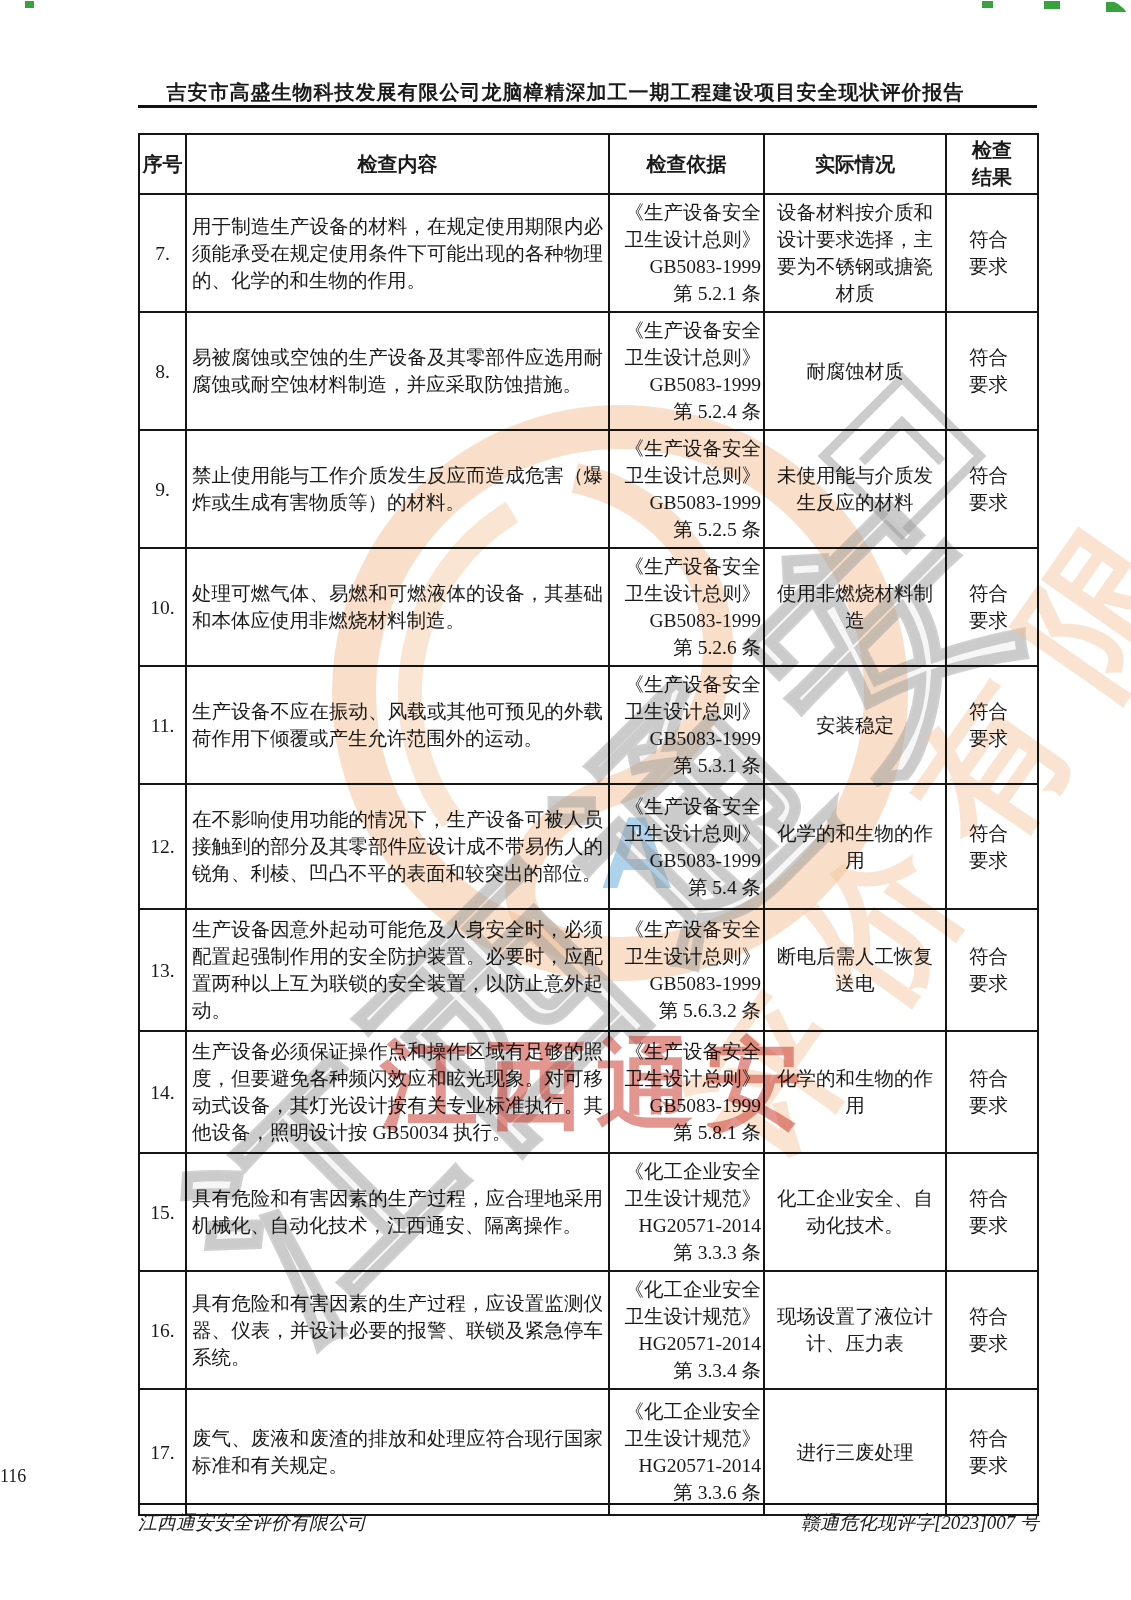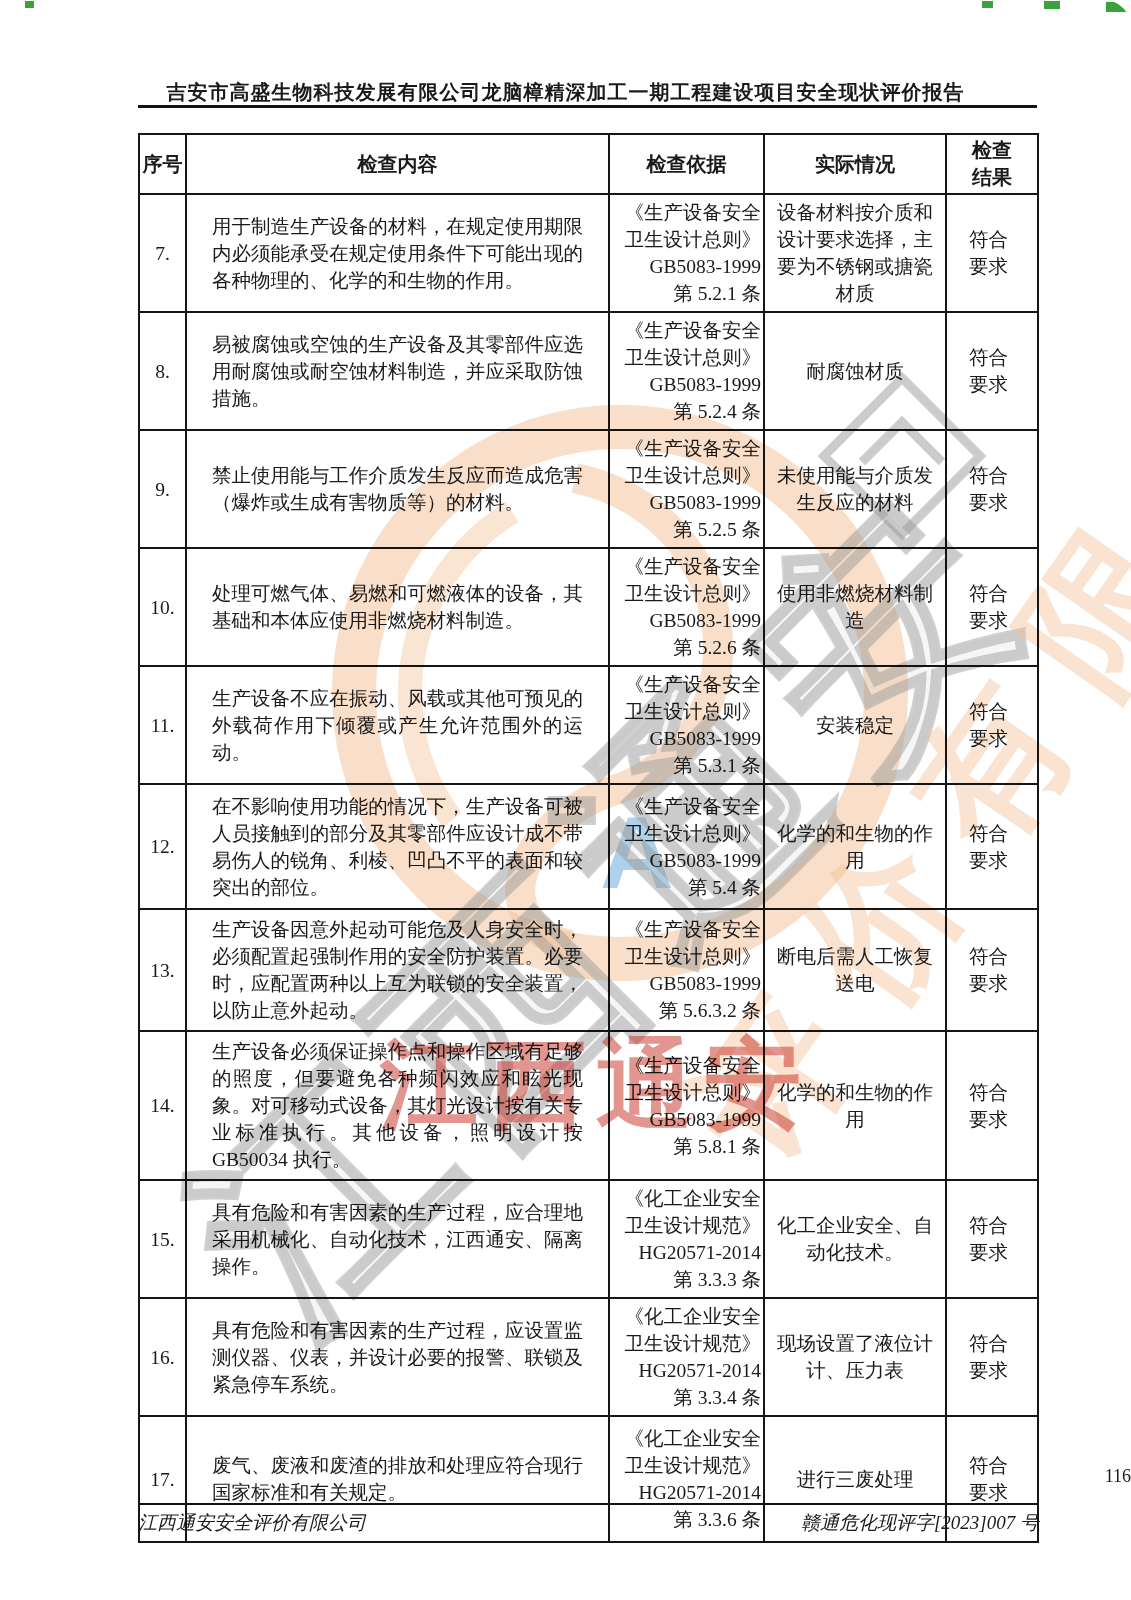--- a/index.html
+++ b/index.html
@@ -12,25 +12,25 @@
     font-size:20px;font-weight:bold;letter-spacing:1px;
   }
   .header-rule{position:absolute;top:105px;left:138px;width:899px;height:3px;background:#121212;}
   table.checklist{
     position:absolute;top:133px;left:138px;width:899px;
     border-collapse:collapse;table-layout:fixed;font-size:19.5px;
   }
   .checklist th,.checklist td{border:2px solid #161616;vertical-align:middle;line-height:27px;}
   .checklist th{font-size:20px;font-weight:bold;text-align:center;white-space:pre-line;height:58px;padding:0 2px;}
   td.c-no{text-align:center;padding:0;}
-  td.c-content{text-align:justify;text-justify:inter-character;padding:6px 25px;}
+  td.c-content{text-align:justify;text-justify:inter-character;padding:6px 5px;}
   td.c-basis{text-align:right;white-space:pre-line;padding:4px 2px;}
   td.c-actual{text-align:center;padding:4px 3px;}
   td.c-result{text-align:left;padding:4px 22px;}
-  .page-number{position:absolute;top:1466px;left:0;width:100%;text-align:right;font-size:18px;}
+  .page-number{position:absolute;top:1466px;left:0;width:100%;text-align:left;font-size:18px;}
   .footer-rule{position:absolute;top:1503px;left:138px;width:901px;height:2px;background:#121212;}
   .footer-row{
     position:absolute;top:1510px;left:138px;width:901px;
     display:flex;justify-content:space-between;font-size:19px;font-style:italic;
   }
   
   .watermark{position:absolute;inset:0;pointer-events:none;mix-blend-mode:multiply;}
   .wm-gray{
     position:absolute;left:128px;top:1168px;transform:rotate(-45deg);transform-origin:0 0;
     font-size:238px;font-weight:bold;letter-spacing:26px;white-space:nowrap;

